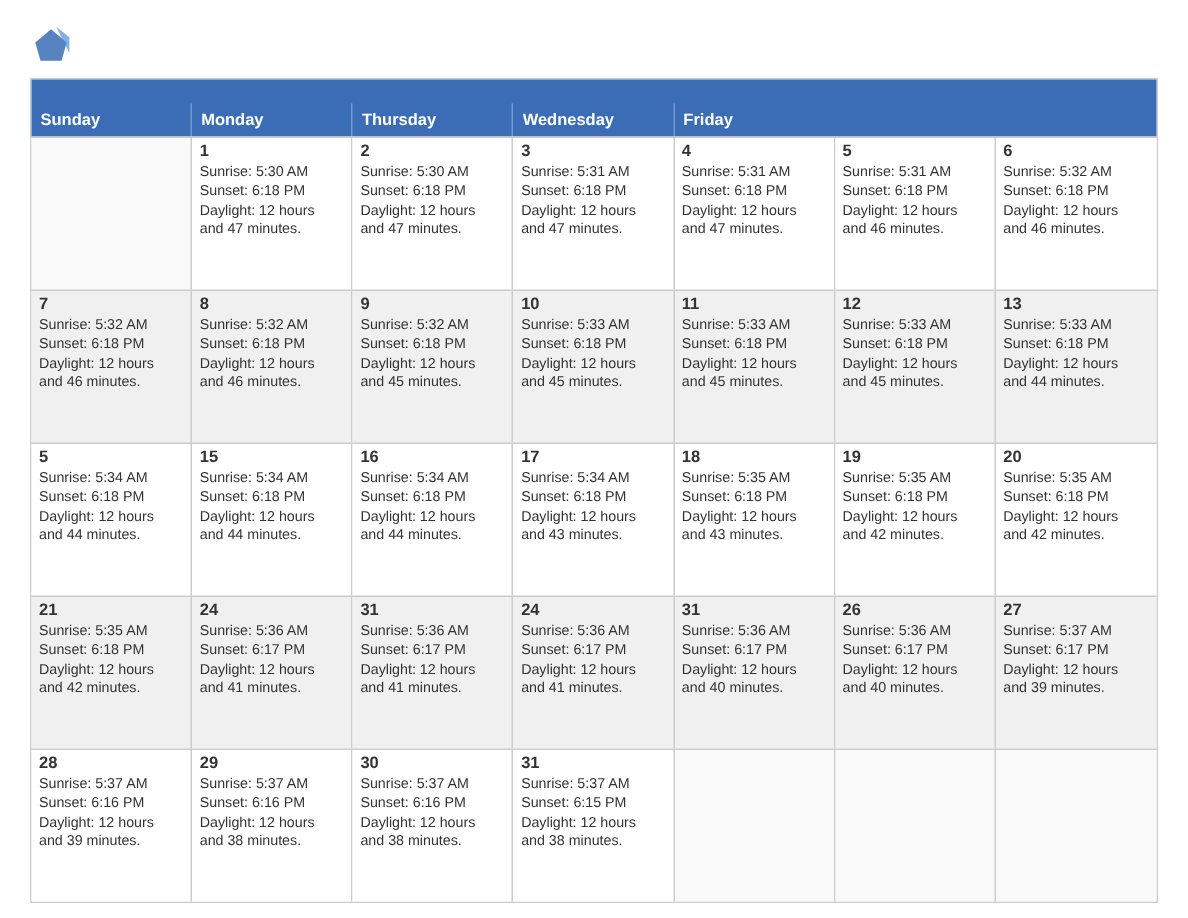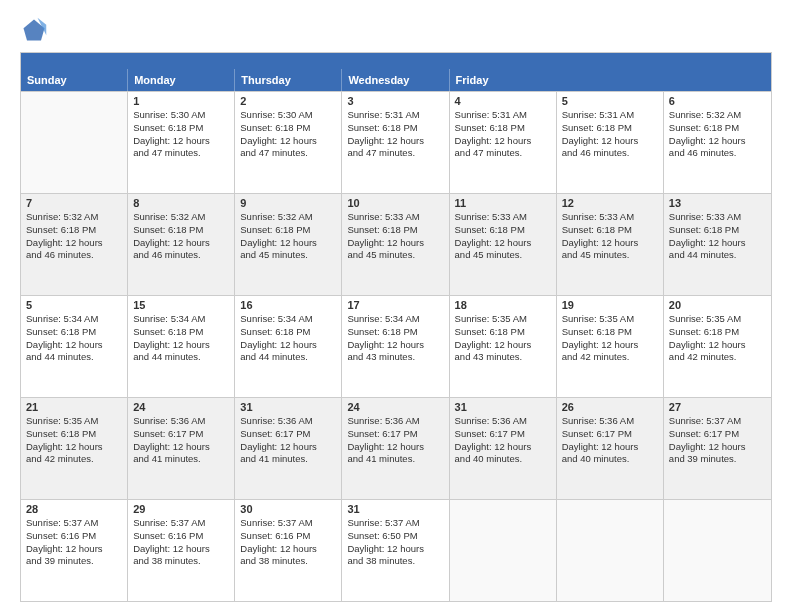--- a/index.html
+++ b/index.html
@@ -358,21 +358,21 @@
           <div class="cal-cell">
             <span class="day-number">30</span>
             <span class="cell-line">Sunrise: 5:37 AM</span>
             <span class="cell-line">Sunset: 6:16 PM</span>
             <span class="cell-line">Daylight: 12 hours</span>
             <span class="cell-line">and 38 minutes.</span>
           </div>
           <div class="cal-cell">
             <span class="day-number">31</span>
             <span class="cell-line">Sunrise: 5:37 AM</span>
-            <span class="cell-line">Sunset: 6:50 PM</span>
+            <span class="cell-line">Sunset: 6:15 PM</span>
             <span class="cell-line">Daylight: 12 hours</span>
             <span class="cell-line">and 38 minutes.</span>
           </div>
           <div class="cal-cell empty"></div>
           <div class="cal-cell empty"></div>
           <div class="cal-cell empty"></div>
         </div>
       </div>
   </div>
 </div>

